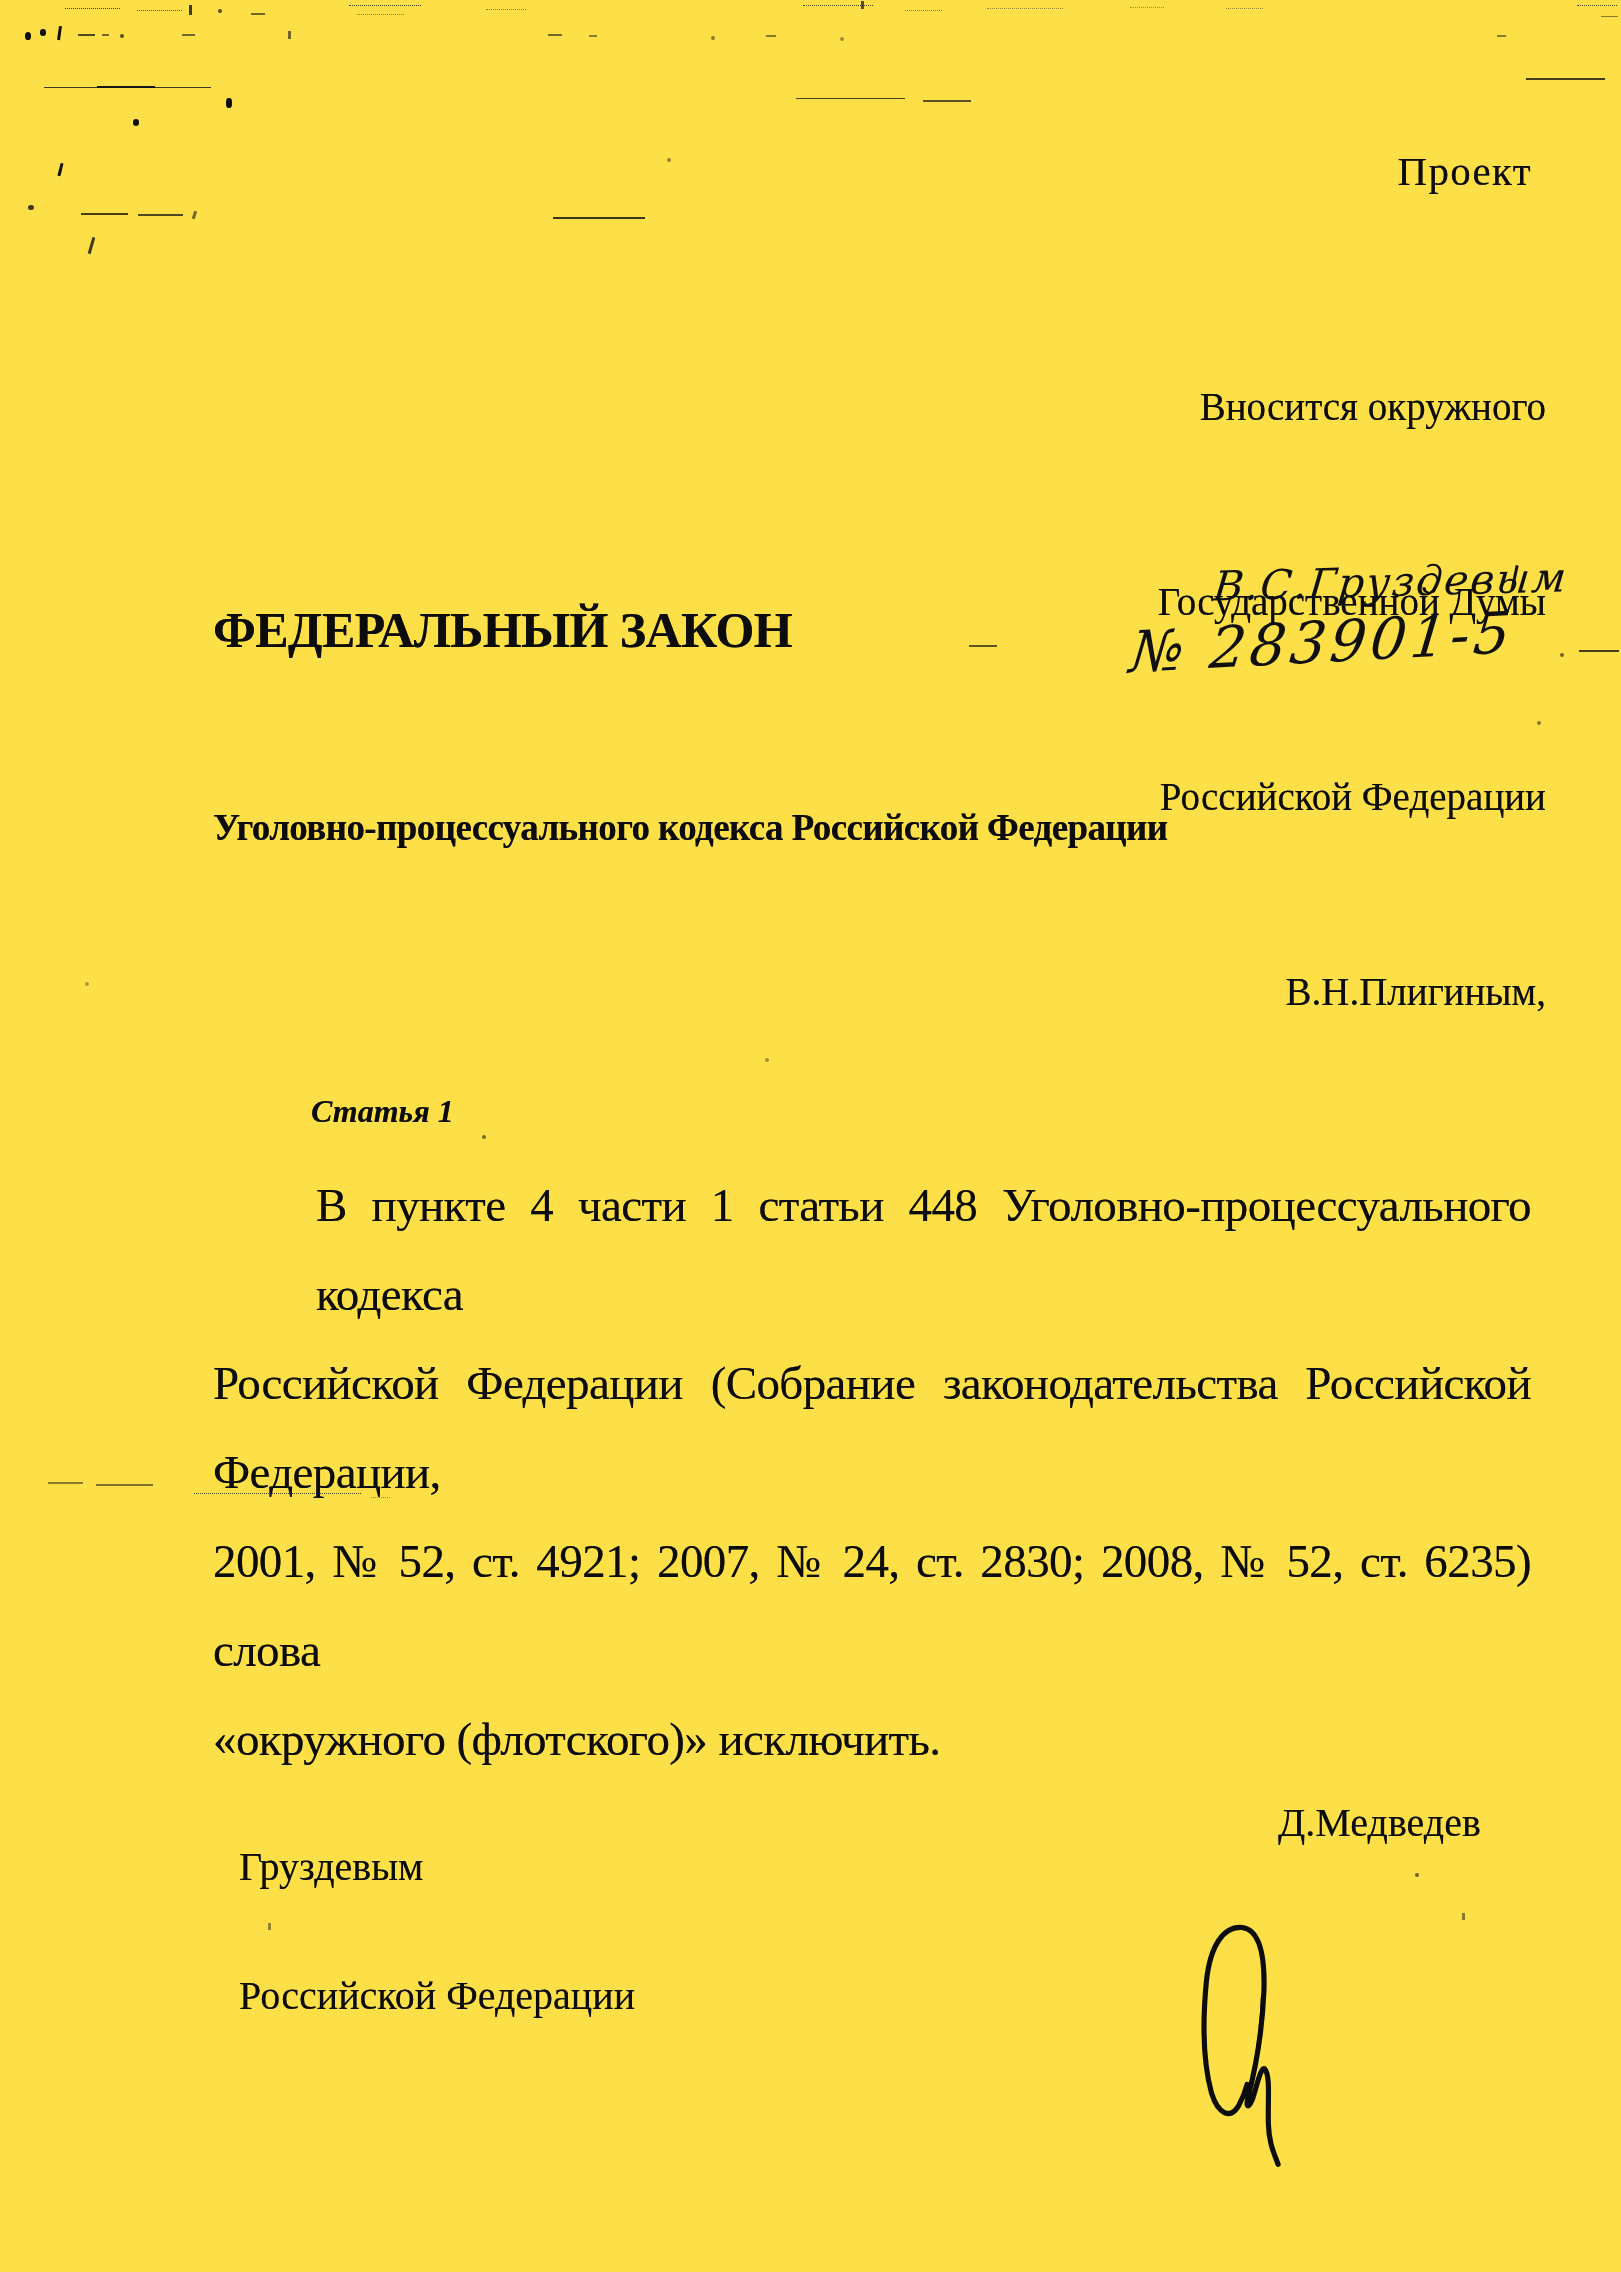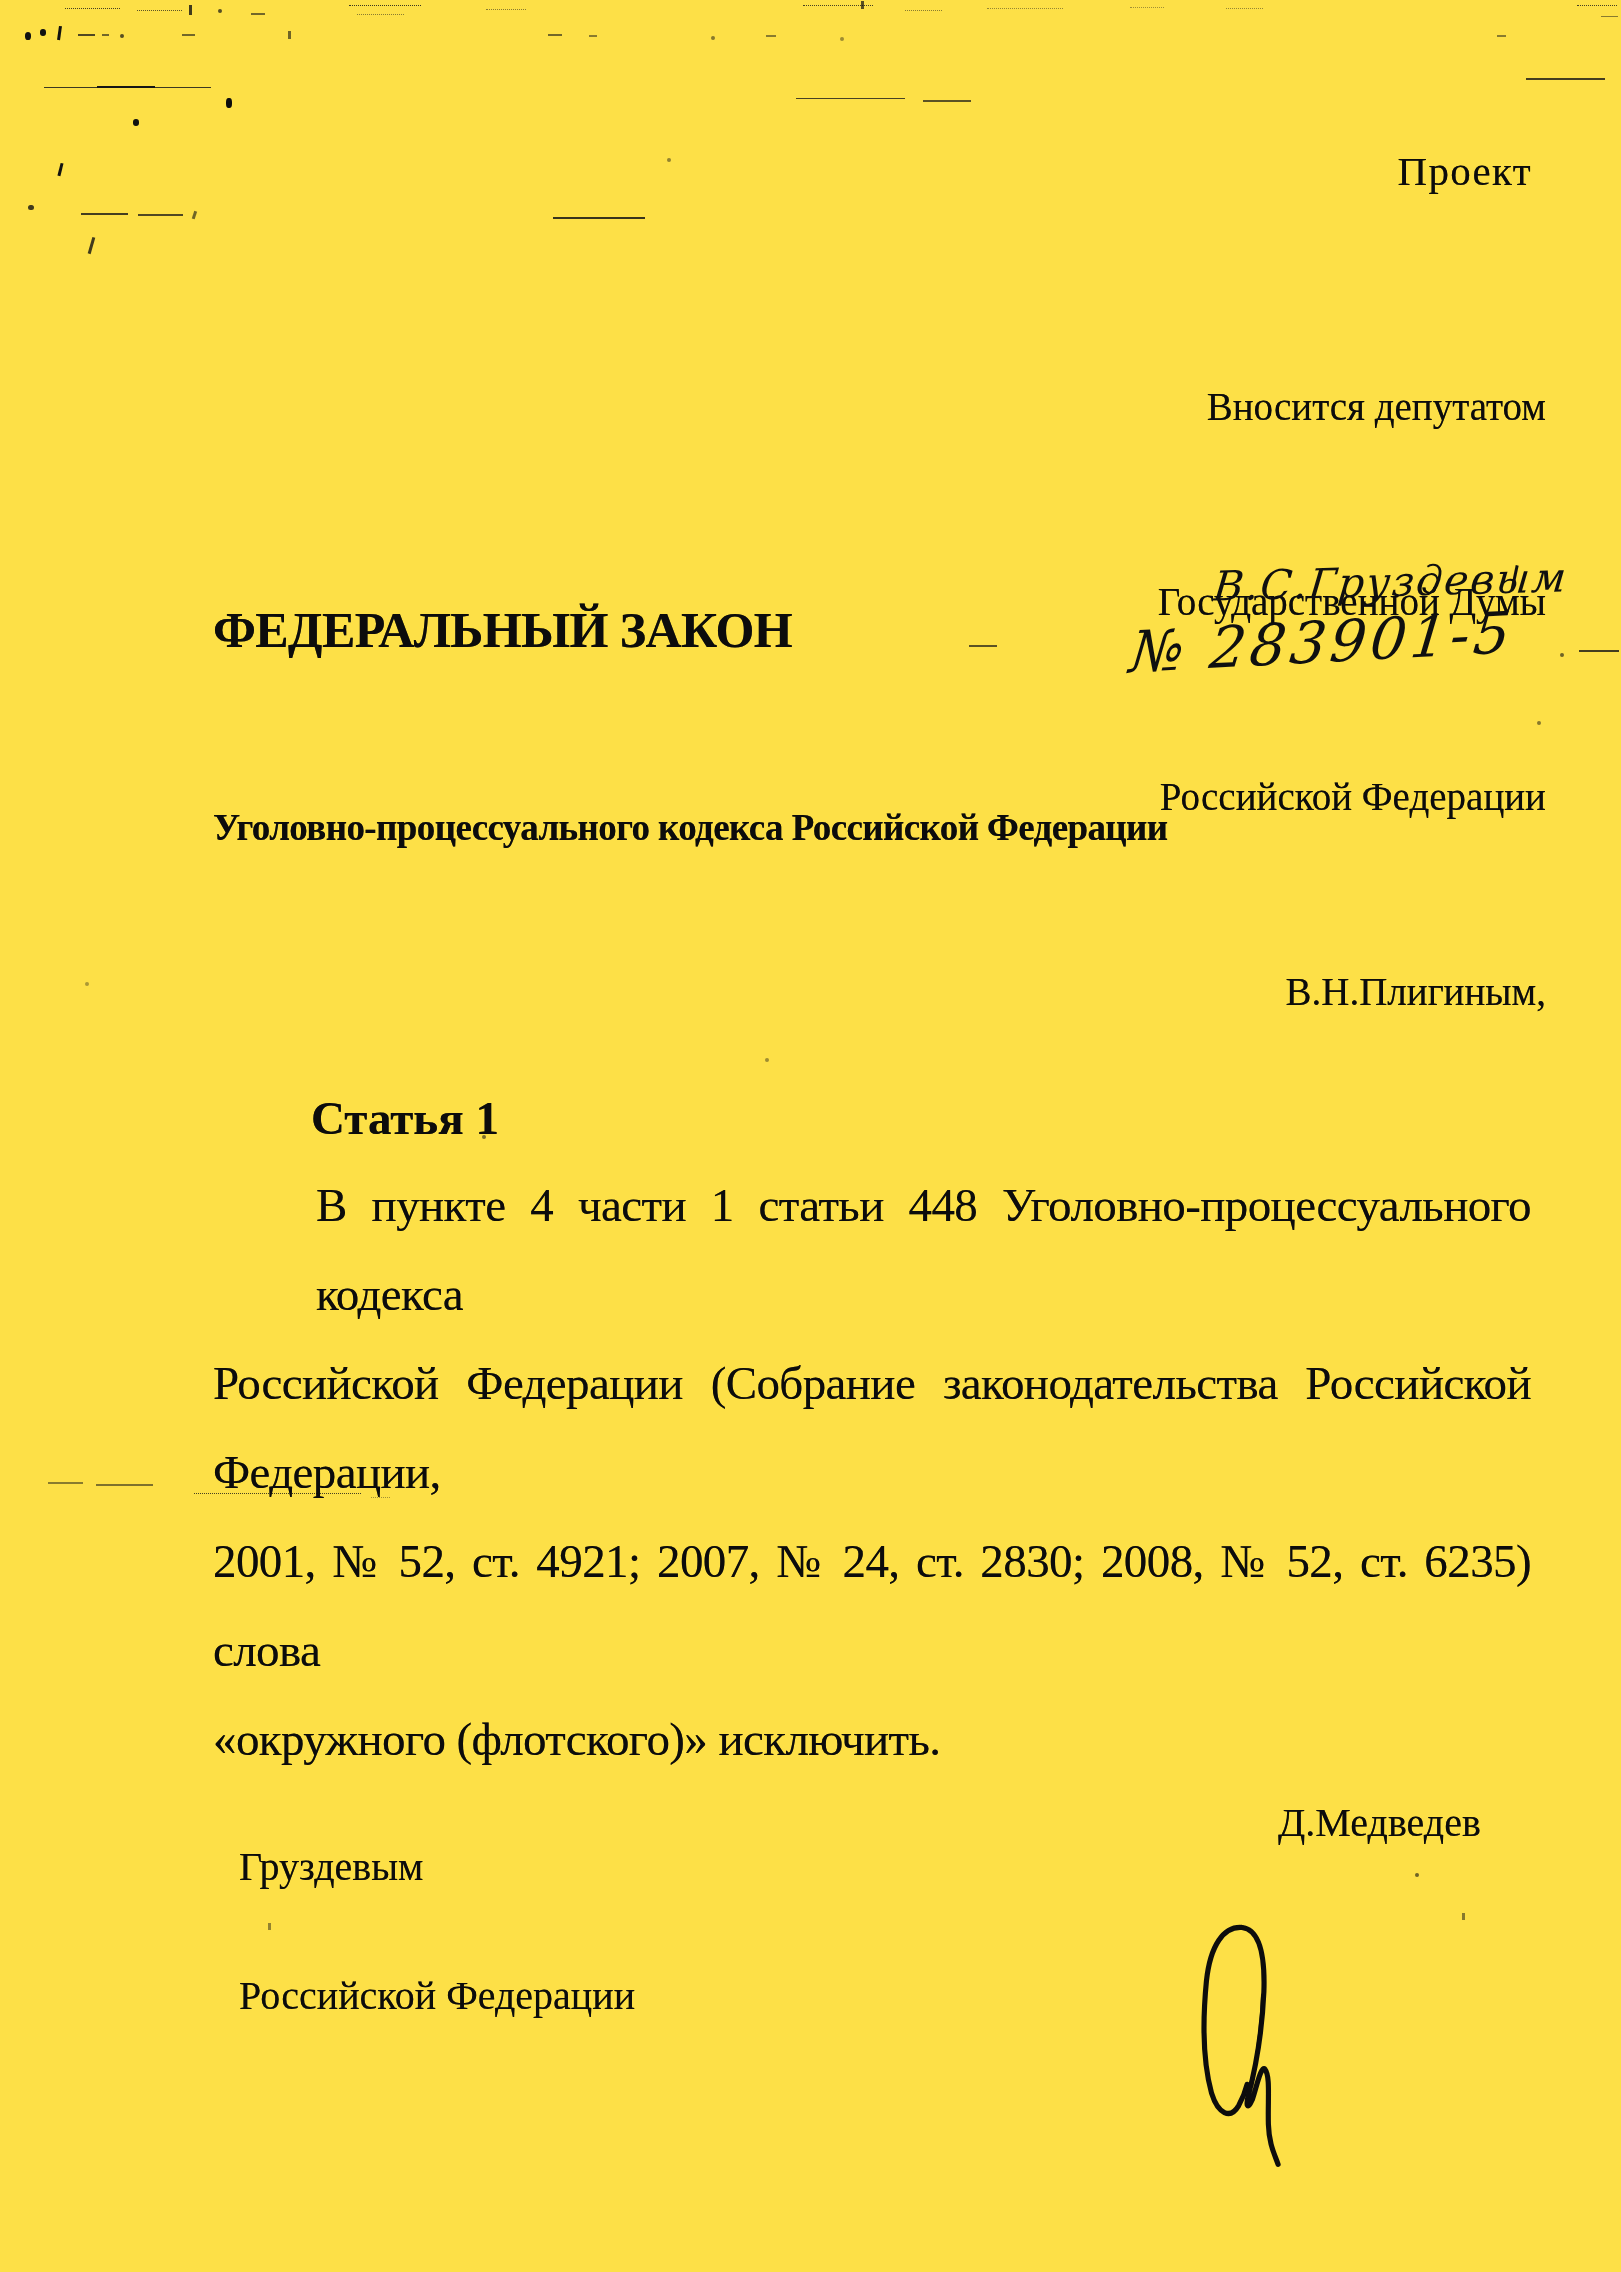--- a/index.html
+++ b/index.html
@@ -30,21 +30,21 @@
     font-style:italic;
     color:#101010;
     white-space:pre;
     line-height:1;
   }
   .hand-name{left:1214px;top:562px;font-size:41px;letter-spacing:1.9px;transform:skewX(-7deg) rotate(-1.5deg);}
   .hand-num{left:1130px;top:614px;font-size:57px;letter-spacing:3.9px;transform:rotate(-3deg) skewX(-9deg);}
   
   .law-type{left:213px;width:1318px;top:605px;font-size:50px;letter-spacing:-0.6px;}
   .law-subject{left:213px;width:1318px;top:720px;font-size:37px;line-height:43px;letter-spacing:-0.6px;}
-  .article-heading{left:311px;top:1095px;font-size:47px;}
+  .article-heading{left:311px;top:1095px;font-size:32px;font-style:italic;}
   
   .paragraph{left:213px;width:1318px;top:1161px;font-size:47px;line-height:89px;letter-spacing:-0.6px;}
   .paragraph .jl{text-align:justify;text-align-last:justify;}
   .paragraph .indent{padding-left:103px;}
   
   .office{left:239px;width:517px;top:1759px;font-size:40px;line-height:43px;}
   .signer{left:1278px;top:1803px;font-size:40px;}
   
   .noise{position:absolute;pointer-events:none;}
   .dash{height:1.9px;background:#151515;}
@@ -123,21 +123,21 @@
   <div class="noise dotline" style="left:194px;top:1493px;width:167px;opacity:.8;"></div>
   <div class="noise dotline" style="left:371px;top:1497px;width:19.4px;opacity:.4;"></div>
 
   <div class="noise tick" style="left:268px;top:1923px;height:6.5px;opacity:.45;"></div>
   <div class="noise dot" style="left:1415px;top:1873px;opacity:.6;"></div>
   <div class="noise tick" style="left:1462px;top:1913px;height:6.5px;opacity:.5;"></div>
 
   <div class="tw project">Проект</div>
 
   <div class="tw submission right-block">
-    <div>Вносится депутатом</div>
+    <div>Вносится окружного</div>
     <div>Государственной Думы</div>
     <div>Российской Федерации</div>
     <div>В.Н.Плигиным,</div>
   </div>
 
   <div class="hand hand-name">В.С.Груздевым</div>
   <div class="noise tick" style="left:1513px;top:565px;height:26px;transform:rotate(12deg);"></div>
   <div class="hand hand-num">№ 283901-5</div>
 
   <div class="tw law-type center bold">ФЕДЕРАЛЬНЫЙ ЗАКОН</div>

